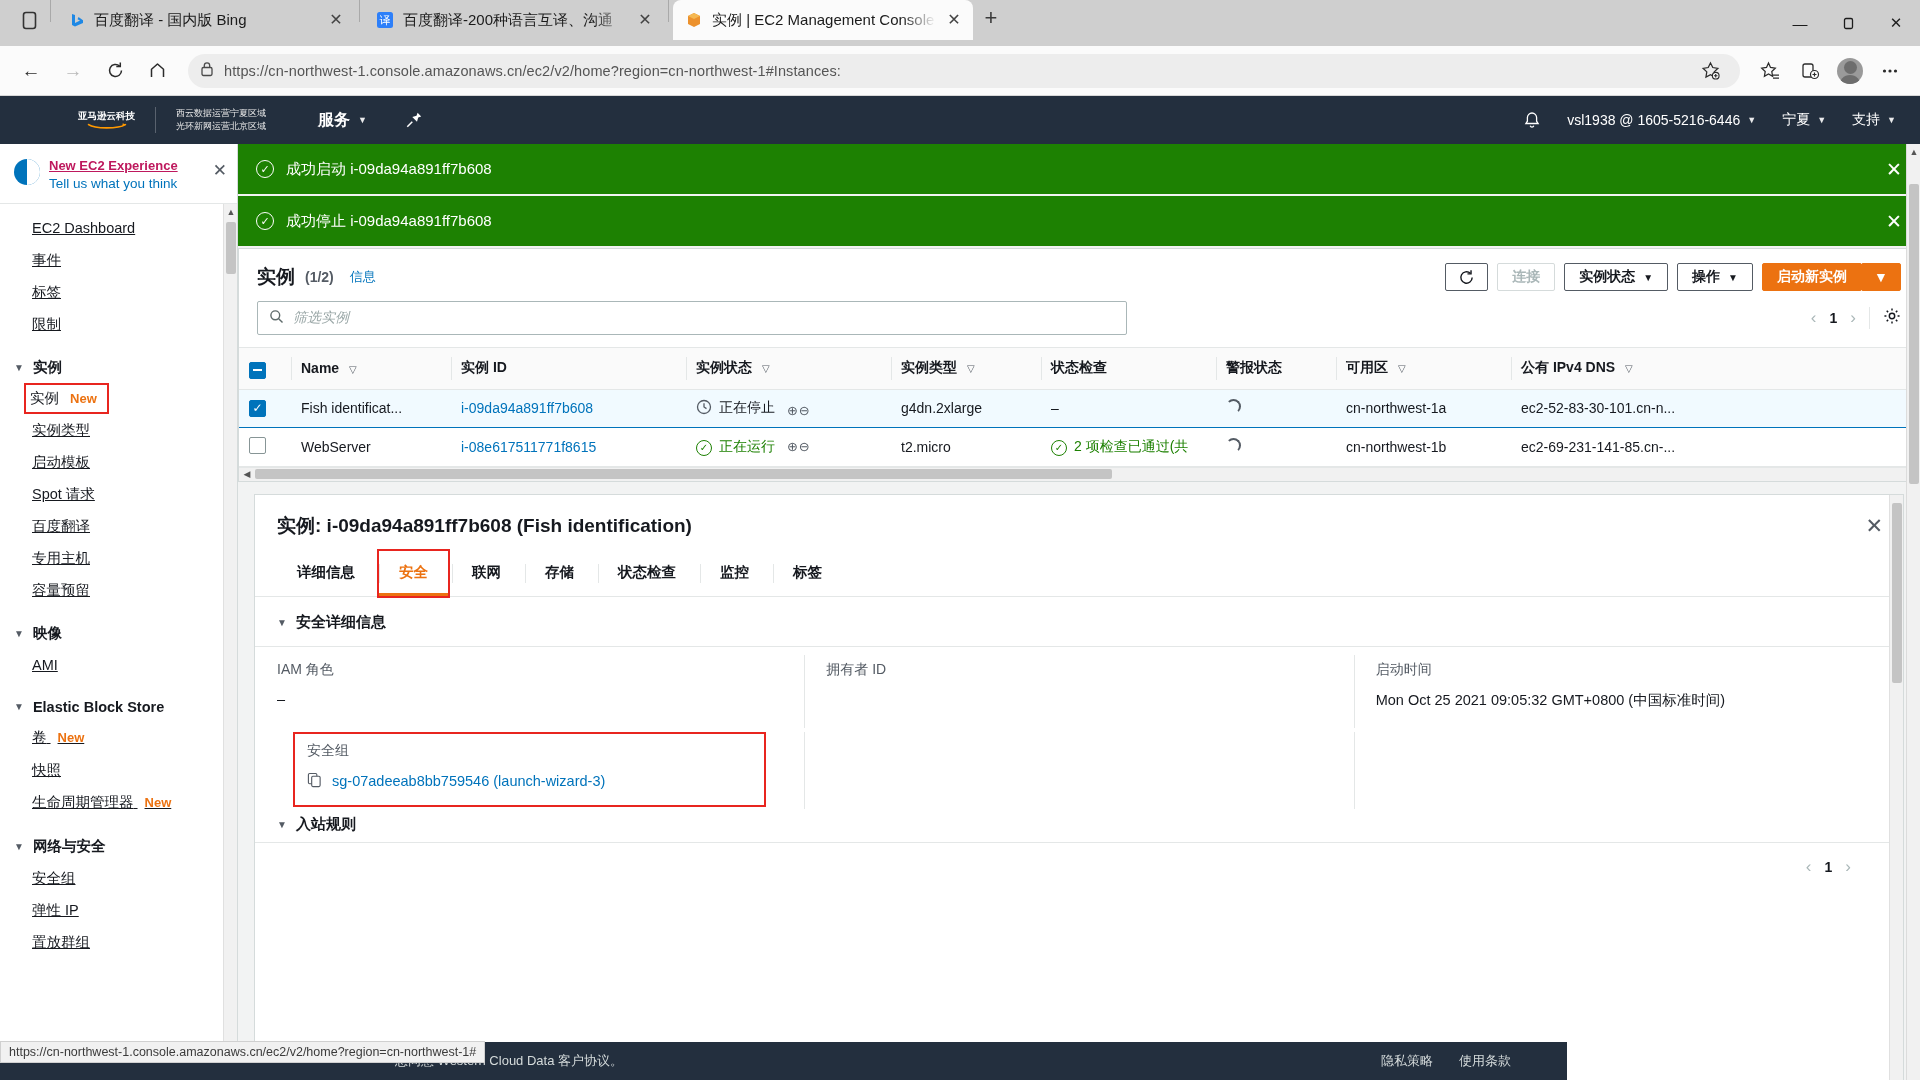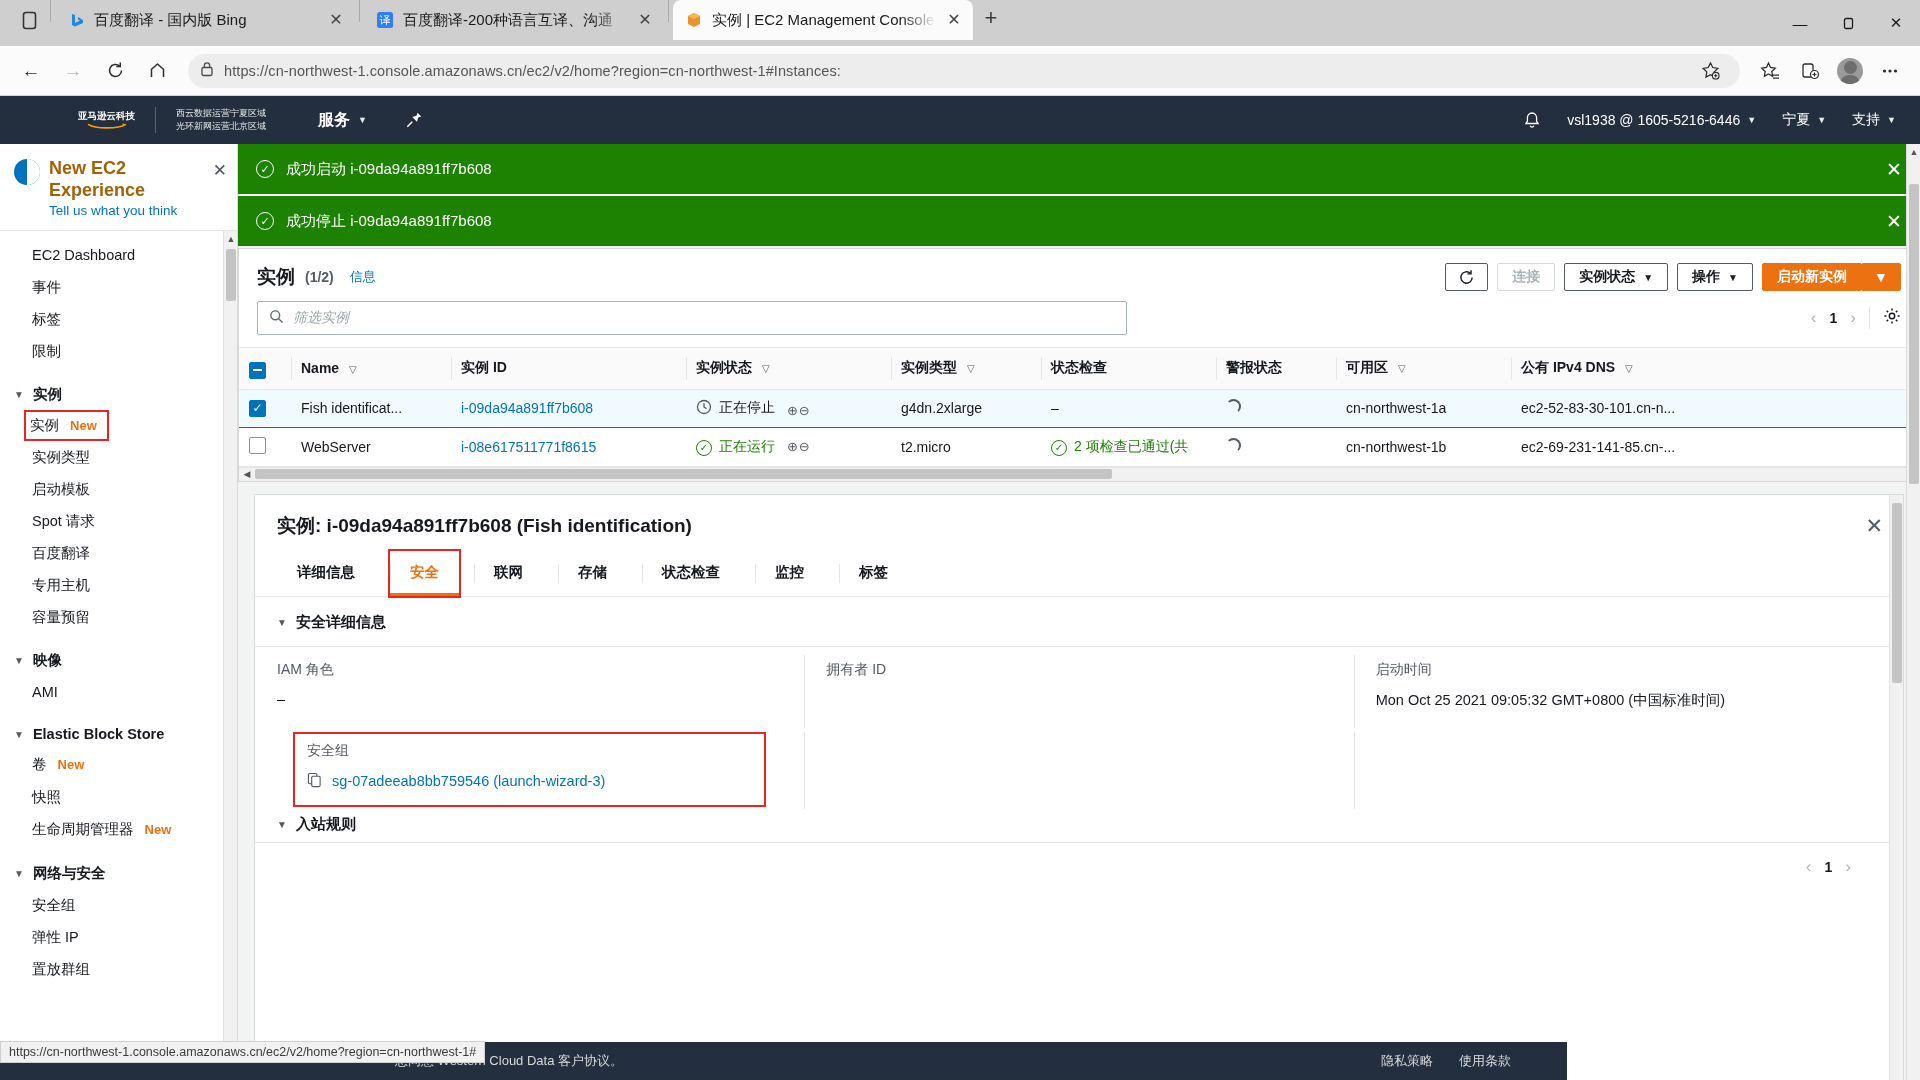--- a/index.html
+++ b/index.html
@@ -87,25 +87,25 @@
   
   .sidebar { width: 238px; flex: 0 0 238px; background: #fff; position: relative;
              border-right: 1px solid #d5dbdb; display: flex; flex-direction: column; }
   .new-exp { display:flex; align-items:flex-start; gap:9px; padding: 14px 10px 12px 14px;
              border-bottom: 1px solid #e4e7e7; }
   .toggle-pill { width: 26px; height: 26px; border-radius: 50%; background: #0073bb;
                  position: relative; flex: 0 0 26px; margin-top: 1px; }
   .toggle-pill::after { content:""; position:absolute; right:0; top:0; width:13px; height:26px;
                         background:#fff; border-radius:0 13px 13px 0; }
   .new-exp-txt { flex: 1 1 auto; }
-  .new-exp-title { font-size: 18px; color: #a16207; font-weight: 600; line-height: 1.2; }
+  .new-exp-title { font-size: 13px; color: #be185d; font-weight: 600; line-height: 1.2; text-decoration: underline; }
   .new-exp-link { font-size: 13.5px; color: #0073bb; margin-top: 2px; }
   .new-exp-close { color: #545b64; font-size: 17px; padding-top: 2px; }
   .side-scroll { flex: 1 1 auto; overflow: hidden; padding-top: 8px; position: relative; }
-  .side-item { font-size: 14.5px; color: #16191f; padding: 5px 10px 5px 32px; line-height: 22px; white-space: nowrap; }
+  .side-item { font-size: 14.5px; color: #16191f; padding: 5px 10px 5px 32px; line-height: 22px; white-space: nowrap; text-decoration: underline; }
   .side-item.dash { color: #16191f; }
   .side-group { font-size: 14.5px; font-weight: bold; color: #16191f;
                 padding: 6px 10px 6px 14px; display: flex; align-items: center; gap: 9px; margin-top: 12px; }
   .tri { font-size: 10px; color: #545b64; }
   .badge-new { color: #ec7211; font-weight: bold; font-size: 13px; margin-left: 7px; }
   .redbox { outline: 2px solid #e8251f; }
   .sel-box { display:inline-block; padding: 2px 10px 2px 4px; margin-left: -6px; }
   .side-sb { position: absolute; right: 0; top: 0; width: 14px; height: 100%;
              background: #f1f1f1; border-left: 1px solid #e0e0e0; }
   .side-sb .arrow { position:absolute; left:0; width:14px; height:16px; display:flex;
@@ -188,21 +188,21 @@
   
   .detail-wrap { flex: 1 1 auto; margin: 12px 16px 0 16px; position: relative; overflow: hidden; }
   .drag-handle { position: absolute; left: 50%; transform: translateX(-50%); top: -10px;
                  color: #545b64; font-size: 15px; letter-spacing: 0; }
   .detail { background: #fff; border: 1px solid #d5dbdb; height: 100%; position: relative; overflow: hidden; }
   .detail-head { display: flex; align-items: center; padding: 18px 20px 12px 22px; }
   .detail-title { font-size: 19px; font-weight: bold; color: #16191f; }
   .detail-title span.norm { font-weight: bold; }
   .detail-close { margin-left: auto; color: #545b64; font-size: 21px; }
   .tabs { display: flex; align-items: flex-end; border-bottom: 1px solid #e4e7e7;
-          padding: 0 22px; gap: 15px; }
+          padding: 0 22px; gap: 4px; }
   .tab-item { font-size: 14.5px; color: #16191f; font-weight: bold; padding: 12px 20px 14px 20px;
               position: relative; white-space: nowrap; }
   .tab-item.active { color: #ec7211; box-shadow: inset 0 -3px 0 #ec7211; }
   .tab-item + .tab-item::before { content:""; position:absolute; left:0; top:13px; bottom:13px;
                                   width:1px; background:#e4e7e7; }
   .sect-head { display:flex; align-items:center; gap:9px; padding: 16px 22px 4px 22px;
                font-size: 15px; font-weight: bold; color: #16191f; }
   .sect-divider { height:1px; background:#e4e7e7; margin: 10px 0 0 0; }
   .cols3 { display: grid; grid-template-columns: 1fr 1fr 1fr; }
   .col { padding: 14px 22px 14px 22px; position: relative; }

